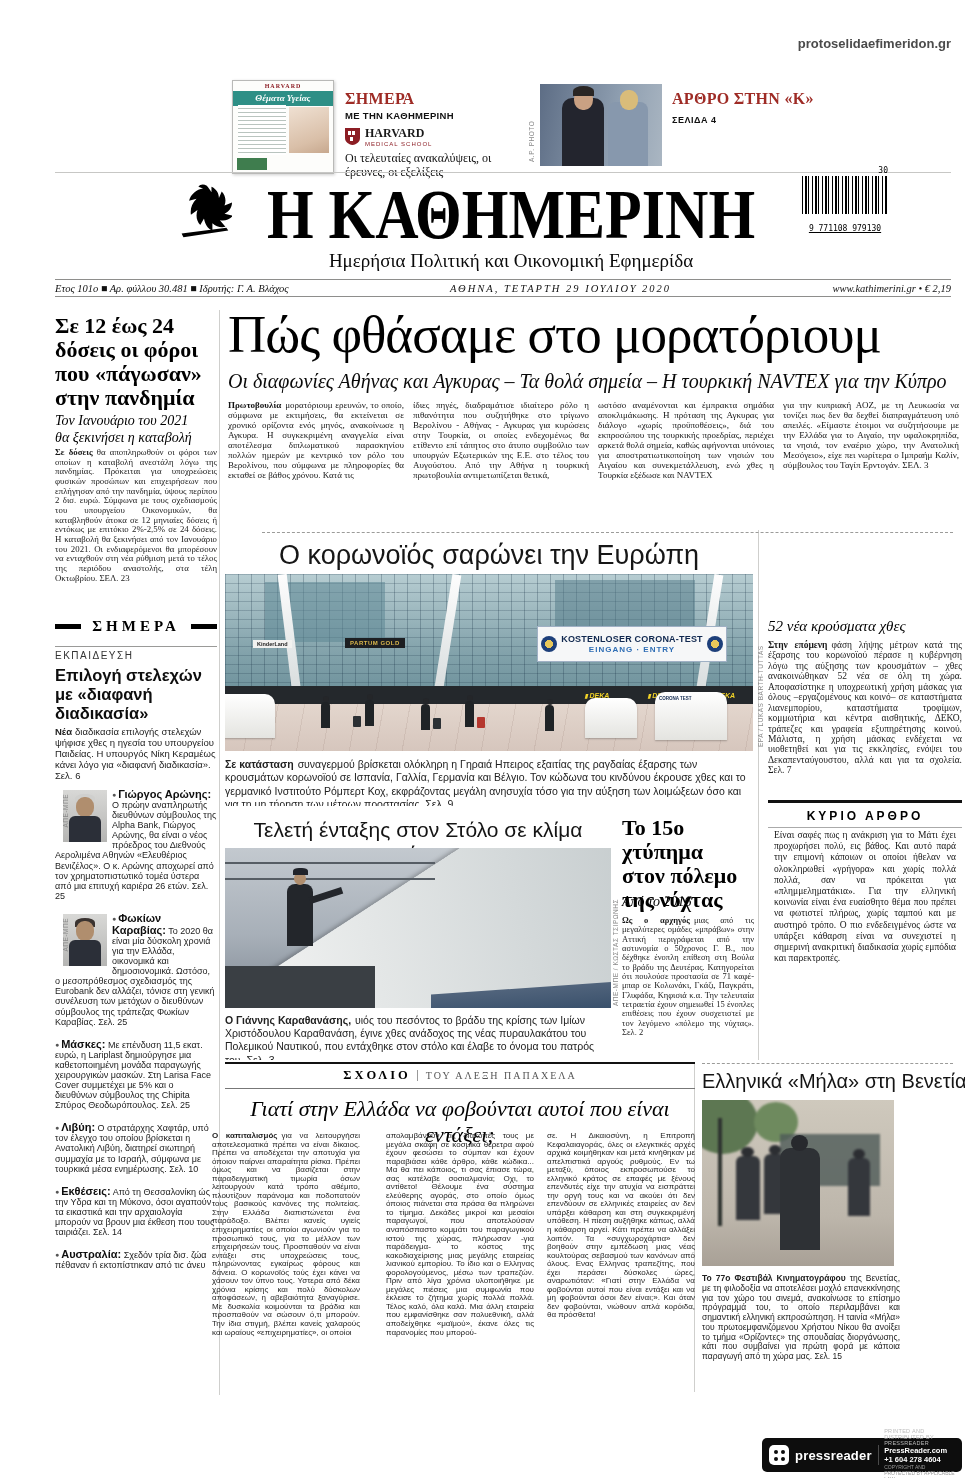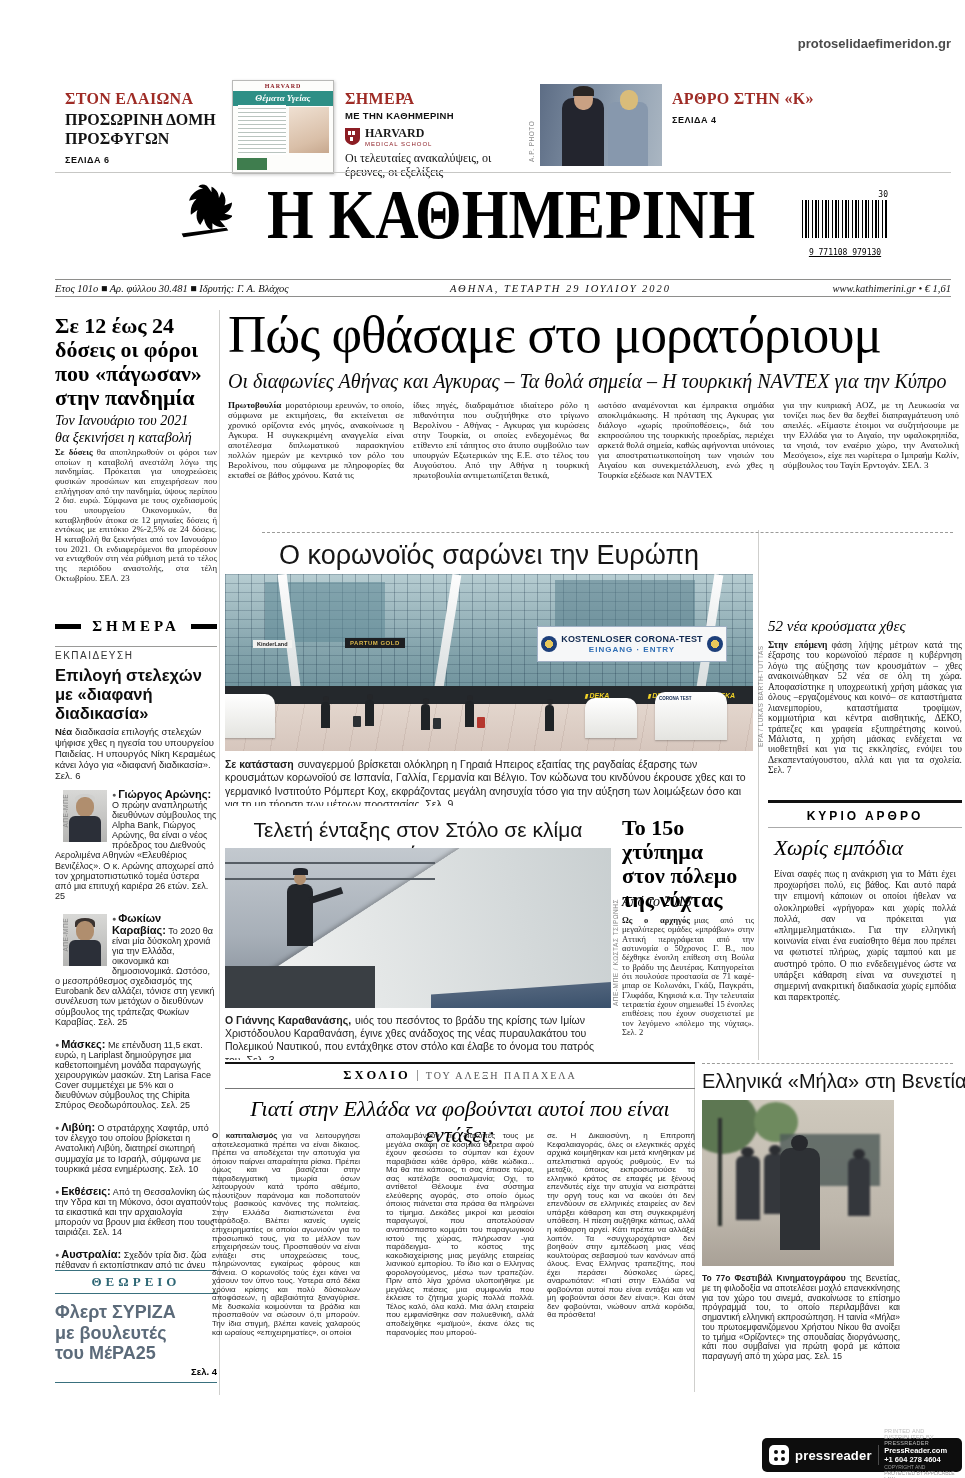--- a/index.html
+++ b/index.html
@@ -33,21 +33,21 @@
   .promo-photo{left:540px;top:84px;width:122px;height:82px;background:linear-gradient(100deg,#5d6d85,#8e9eb0 60%,#aab6c2);overflow:hidden;}
   .pp-man{position:absolute;left:22px;top:14px;width:42px;height:68px;background:#23252e;border-radius:10px 10px 0 0;}
   .pp-man-head{position:absolute;left:34px;top:4px;width:19px;height:22px;background:#c9a183;border-radius:50% 50% 45% 45%;}
   .pp-man-hair{position:absolute;left:33px;top:2px;width:21px;height:10px;background:#2a2624;border-radius:50% 50% 0 0;}
   .pp-woman{position:absolute;right:14px;top:18px;width:40px;height:64px;background:#8798ad;border-radius:8px 8px 0 0;}
   .pp-woman-head{position:absolute;right:24px;top:6px;width:18px;height:20px;background:#d9bc7a;border-radius:45%;}
 
   
   .mast-title{left:235px;top:176px;width:552px;text-align:center;font:700 60px "Liberation Serif",serif;color:#000;letter-spacing:0;transform:scaleY(1.15);transform-origin:top center;white-space:nowrap;}
   .mast-sub{left:235px;top:250px;width:552px;text-align:center;font:19px "Liberation Serif",serif;color:#0a0a0a;}
-  .barcode{left:802px;top:200px;width:86px;height:52px;text-decoration:underline;}
+  .barcode{left:802px;top:176px;width:86px;height:52px;text-decoration:underline;}
   .bars{height:38px;background:repeating-linear-gradient(90deg,#000 0 1px,#fff 1px 3px,#000 3px 5px,#fff 5px 6px,#000 6px 7px,#fff 7px 10px);}
   .bdigits{font:8px "DejaVu Sans Mono",monospace;text-align:center;margin-top:10px;}
   .bissue{position:absolute;top:-10px;right:0;font:8px "DejaVu Sans Mono",monospace;}
   .info-row{top:279px;left:55px;right:14px;height:16px;border-top:1px solid #8e8e8c;border-bottom:1px solid #8e8e8c;display:flex;align-items:center;justify-content:space-between;font:italic 10.5px "Liberation Serif",serif;color:#111;}
   .info-center{letter-spacing:2px;font-style:italic;}
 
   
   .tax-title{left:55px;top:314px;width:164px;font:700 22px "Liberation Serif",serif;line-height:24px;color:#000;}
   .tax-sub{left:55px;top:412px;width:164px;font:italic 14px "Liberation Serif",serif;line-height:17px;}
   .tax-body{left:55px;top:448px;width:162px;height:170px;font:8.8px "Liberation Serif",serif;line-height:1.1;color:#1a1a1a;}
@@ -165,26 +165,20 @@
   .pr-l2{font:700 7.5px "Liberation Sans",sans-serif;color:#fff;}
   .pr-l3{font:5px "Liberation Sans",sans-serif;color:#999;}
 </style>
 </head>
 <body>
 
 <div class="page">
 
   <div class="abs site-url">protoselidaefimeridon.gr</div>
 
-  <div class="abs" style="left:65px;top:90px;width:175px;">
-    <div class="kicker">ΣΤΟΝ ΕΛΑΙΩΝΑ</div>
-    <div class="promo-title preline">ΠΡΟΣΩΡΙΝΗ ΔΟΜΗ
-ΠΡΟΣΦΥΓΩΝ</div>
-    <div class="promo-page">ΣΕΛΙΔΑ 6</div>
-  </div>
 
   <div class="abs mag">
     <div class="mag-mast">HARVARD</div>
     <div class="mag-band">Θέματα Υγείας</div>
     <div class="mag-lines"></div>
     <div class="mag-photo"></div>
     <div class="mag-foot"></div>
   </div>
 
   <div class="abs" style="left:345px;top:90px;width:182px;">
@@ -226,25 +220,26 @@
         <path d="M33 4c-3-2-7-2-9 1l5 2c-7 1-13 6-15 13l8-2c-5 5-7 11-6 17l7-5c-2 6-1 12 3 16l4-7c1 6 4 11 9 13v-8c4 4 9 5 14 4l-6-7c6 1 11-1 14-5l-9-2c5-2 8-7 8-12l-8 3c2-5 1-11-3-15l-3 7c0-5-3-10-8-12v6c-2-3-3-5-5-7z" fill="#000"></path>
         <path d="M6 55l48-6 2 3-48 7z" fill="#000"></path>
       </svg>
   </div>
   <div class="abs mast-title">Η ΚΑΘΗΜΕΡΙΝΗ</div>
   <div class="abs barcode">
     <div class="bissue">30</div>
     <div class="bars"></div>
     <div class="bdigits">9 771108 979130</div>
   </div>
+  <div class="abs mast-sub">Ημερήσια Πολιτική και Οικονομική Εφημερίδα</div>
 
   <div class="abs info-row">
     <span>Ετος 101ο ■ Αρ. φύλλου 30.481 ■ Ιδρυτής: Γ. Α. Βλάχος</span>
     <span class="info-center">ΑΘΗΝΑ, ΤΕΤΑΡΤΗ 29 ΙΟΥΛΙΟΥ 2020</span>
-    <span>www.kathimerini.gr • € 1,61</span>
+    <span>www.kathimerini.gr • € 2,19</span>
   </div>
 
   <div class="abs tax-title preline">Σε 12 έως 24
 δόσεις οι φόροι
 που «πάγωσαν»
 στην πανδημία</div>
   <div class="abs tax-sub preline">Τον Ιανουάριο του 2021
 θα ξεκινήσει η καταβολή</div>
   <div class="abs tax-body jus hide">
     <b class="lead">Σε δόσεις</b><span>θα αποπληρωθούν οι φόροι των οποίων η καταβολή ανεστάλη λόγω της πανδημίας. Πρόκειται για υποχρεώσεις φυσικών προσώπων και επιχειρήσεων που επλήγησαν από την πανδημία, ύψους περίπου 2 δισ. ευρώ. Σύμφωνα με τους σχεδιασμούς του υπουργείου Οικονομικών, θα καταβληθούν άτοκα σε 12 μηνιαίες δόσεις ή εντόκως με επιτόκιο 2%-2,5% σε 24 δόσεις. Η καταβολή θα ξεκινήσει από τον Ιανουάριο του 2021. Οι ενδιαφερόμενοι θα μπορέσουν να ενταχθούν στη νέα ρύθμιση μετά το τέλος της περιόδου αναστολής, στα τέλη Οκτωβρίου. ΣΕΛ. 23</span>
@@ -296,30 +291,20 @@
     <div class="brief">
       <span class="blabel">Εκθέσεις:</span>
       <span>Από τη Θεσσαλονίκη ώς την Υδρα και τη Μύκονο, όσοι αγαπούν τα εικαστικά και την αρχαιολογία μπορούν να βρουν μια έκθεση που τους ταιριάζει. Σελ. 14</span>
     </div>
     <div class="brief">
       <span class="blabel">Αυστραλία:</span>
       <span>Σχεδόν τρία δισ. ζώα πέθαναν ή εκτοπίστηκαν από τις άνευ προηγουμένου δασικές πυρκαγιές που έπληξαν το 2019 και το 2020 την Αυστραλία. Σελ. 11</span>
     </div>
   </div>
 
-  <div class="abs theoreio">
-    <div class="th-rule"></div>
-    <div class="th-head">ΘΕΩΡΕΙΟ</div>
-    <div class="th-rule"></div>
-    <div class="th-title preline">Φλερτ ΣΥΡΙΖΑ
-με βουλευτές
-του ΜέΡΑ25</div>
-    <div class="th-page">Σελ. 4</div>
-    <div class="th-bot"></div>
-  </div>
 
   <div class="abs vrule" style="left:219px;top:310px;height:1085px;"></div>
   <div class="abs vrule" style="left:758px;top:530px;height:530px;"></div>
   <div class="abs vrule" style="left:694px;top:1062px;height:330px;"></div>
 
   <div class="abs headline">Πώς φθάσαμε στο μορατόριουμ</div>
   <div class="abs subhead">Οι διαφωνίες Αθήνας και Αγκυρας – Τα θολά σημεία – Η τουρκική NAVTEX για την Κύπρο</div>
 
   <div class="abs leadcol jus hide" style="left:228px;">
     <b class="lead">Πρωτοβουλία</b><span>μορατόριουμ ερευνών, το οποίο, σύμφωνα με εκτιμήσεις, θα εκτείνεται σε χρονικό ορίζοντα ενός μηνός, ανακοίνωσε η Αγκυρα. Η συγκεκριμένη αναγγελία είναι αποτέλεσμα διπλωματικού παρασκηνίου πολλών ημερών με κεντρικό τον ρόλο του Βερολίνου, που σύμφωνα με πληροφορίες θα εκταθεί σε βάθος χρόνου. Κατά τις</span>
@@ -373,21 +358,20 @@
     <b class="lead">Σε κατάσταση</b><span>συναγερμού βρίσκεται ολόκληρη η Γηραιά Ηπειρος εξαιτίας της ραγδαίας έξαρσης των κρουσμάτων κορωνοϊού σε Ισπανία, Γαλλία, Γερμανία και Βέλγιο. Τον κώδωνα του κινδύνου έκρουσε χθες και το γερμανικό Ινστιτούτο Ρόμπερτ Κοχ, εκφράζοντας μεγάλη ανησυχία τόσο για την αύξηση των λοιμώξεων όσο και για τη μη τήρηση των μέτρων προστασίας. Σελ. 9</span>
   </div>
 
   <div class="abs masks-sub">52 νέα κρούσματα χθες</div>
   <div class="abs masks-body jus hide">
     <b class="lead">Στην επόμενη</b><span>φάση λήψης μέτρων κατά της έξαρσης του κορωνοϊού πέρασε η κυβέρνηση λόγω της αύξησης των κρουσμάτων – χθες ανακοινώθηκαν 52 νέα σε όλη τη χώρα. Αποφασίστηκε η υποχρεωτική χρήση μάσκας για όλους –εργαζομένους και κοινό– σε καταστήματα λιανεμπορίου, καταστήματα τροφίμων, κομμωτήρια και κέντρα αισθητικής, ΔΕΚΟ, τράπεζες και γραφεία εξυπηρέτησης κοινού. Μάλιστα, η χρήση μάσκας ενδέχεται να υιοθετηθεί και για τις εκκλησίες, ενόψει του Δεκαπενταύγουστου, αλλά και για τα σχολεία. Σελ. 7</span>
   </div>
 
   <div class="abs kyrio">
     <div class="ky-head">ΚΥΡΙΟ ΑΡΘΡΟ</div>
-    <div class="ky-title">Χωρίς εμπόδια</div>
     <div class="ky-body jus">Είναι σαφές πως η ανάκριση για το Μάτι έχει προχωρήσει πολύ, εις βάθος. Και αυτό παρά την επιμονή κάποιων οι οποίοι ήθελαν να ολοκληρωθεί «γρήγορα» και χωρίς πολλά πολλά, σαν να πρόκειται για «πλημμεληματάκια». Για την ελληνική κοινωνία είναι ένα ευαίσθητο θέμα που πρέπει να φωτιστεί πλήρως, χωρίς ταμπού και με αυστηρό τρόπο. Ο πιο ενδεδειγμένος ώστε να υπάρξει κάθαρση είναι να συνεχιστεί η σημερινή ανακριτική διαδικασία χωρίς εμπόδια και παρεκτροπές.</div>
   </div>
 
   <div class="abs fleet-head">Τελετή ένταξης στον Στόλο σε κλίμα συγκίνησης</div>
   <div class="abs fleet-photo">
     <div class="hull"></div>
     <div class="rail"></div>
     <div class="rail rail2"></div>
     <div class="sailor"></div>
     <div class="s-arm"></div>

